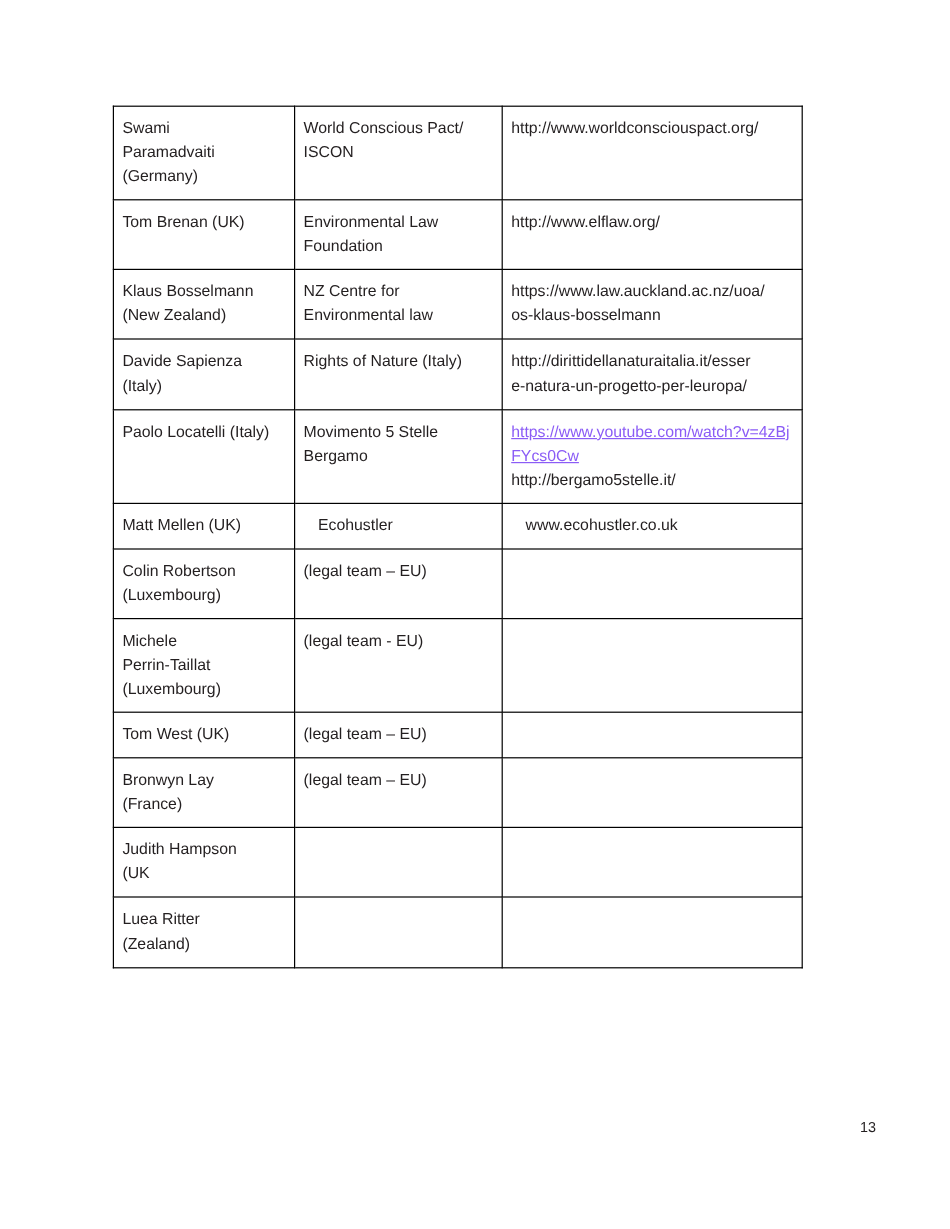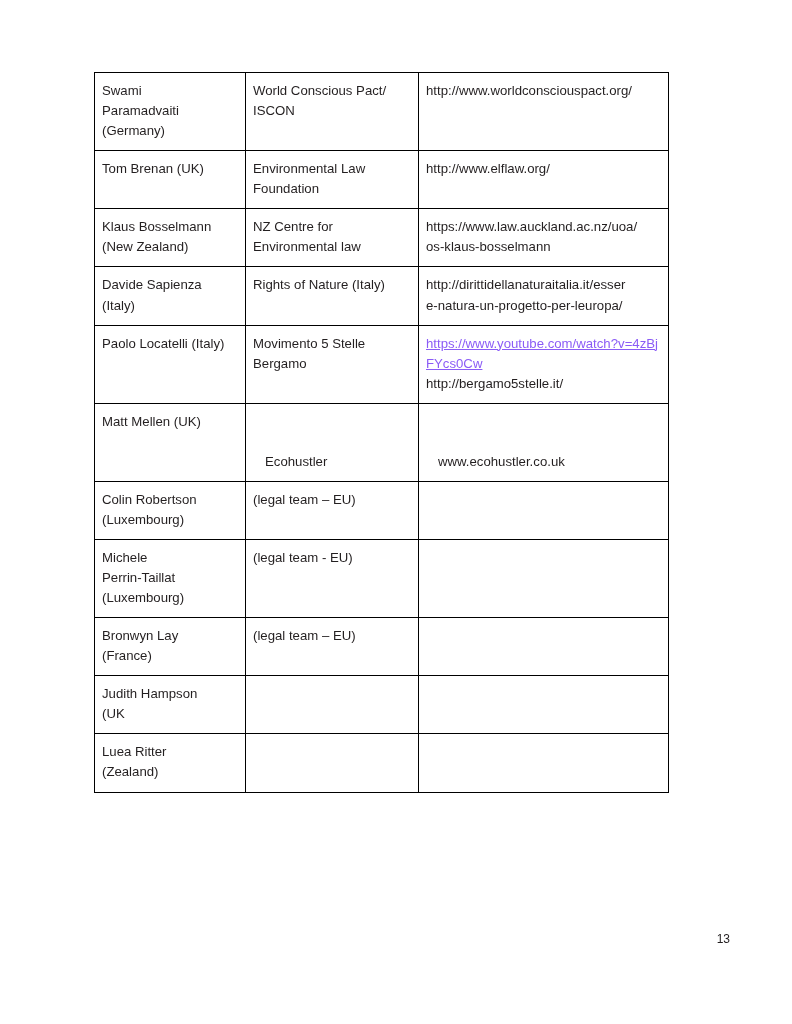--- a/index.html
+++ b/index.html
@@ -20,21 +20,21 @@
     position: absolute;
     left: 0; top: 0;
     width: 792px;
     height: 1024px;
     background: #ffffff;
   }
 
   .contacts-table {
     position: absolute;
     left: 94px;
-    top: 72px;
+    top: 88px;
     width: 574px;
     border-collapse: collapse;
     table-layout: fixed;
     padding-left: 40px;
   }
 
   .contacts-table td {
     border: 1.2px solid #000000;
     vertical-align: top;
     padding: 8px 7px 9px 7px;
@@ -45,21 +45,21 @@
     word-wrap: break-word;
     overflow-wrap: anywhere;
   }
 
   .col-name    { width: 151px; }
   .col-org     { width: 173px; }
   .col-website { width: 250px; }
 
   .cell-line { display: block; }
 
-  .indented { padding-left: 12px; margin-top: 40px; }
+  .indented { padding-left: 12px; }
 
   a.doc-link {
     color: #8b5cf6;
     text-decoration: underline;
     word-break: break-all;
   }
   a.doc-link-bold {
     color: #1f49b5;
     text-decoration: underline;
     font-weight: bold;
@@ -181,20 +181,29 @@
             <span class="cell-line">Perrin-Taillat</span>
             <span class="cell-line">(Luxembourg)</span>
           </td>
           <td class="col-org">
             <span class="cell-line">(legal team - EU)</span>
           </td>
           <td class="col-website"></td>
         </tr>
         <tr>
           <td class="col-name">
+            <span class="cell-line">Tom West (UK)</span>
+          </td>
+          <td class="col-org">
+            <span class="cell-line">(legal team – EU)</span>
+          </td>
+          <td class="col-website"></td>
+        </tr>
+        <tr>
+          <td class="col-name">
             <span class="cell-line">Bronwyn Lay</span>
             <span class="cell-line">(France)</span>
           </td>
           <td class="col-org">
             <span class="cell-line">(legal team – EU)</span>
           </td>
           <td class="col-website"></td>
         </tr>
         <tr>
           <td class="col-name">

